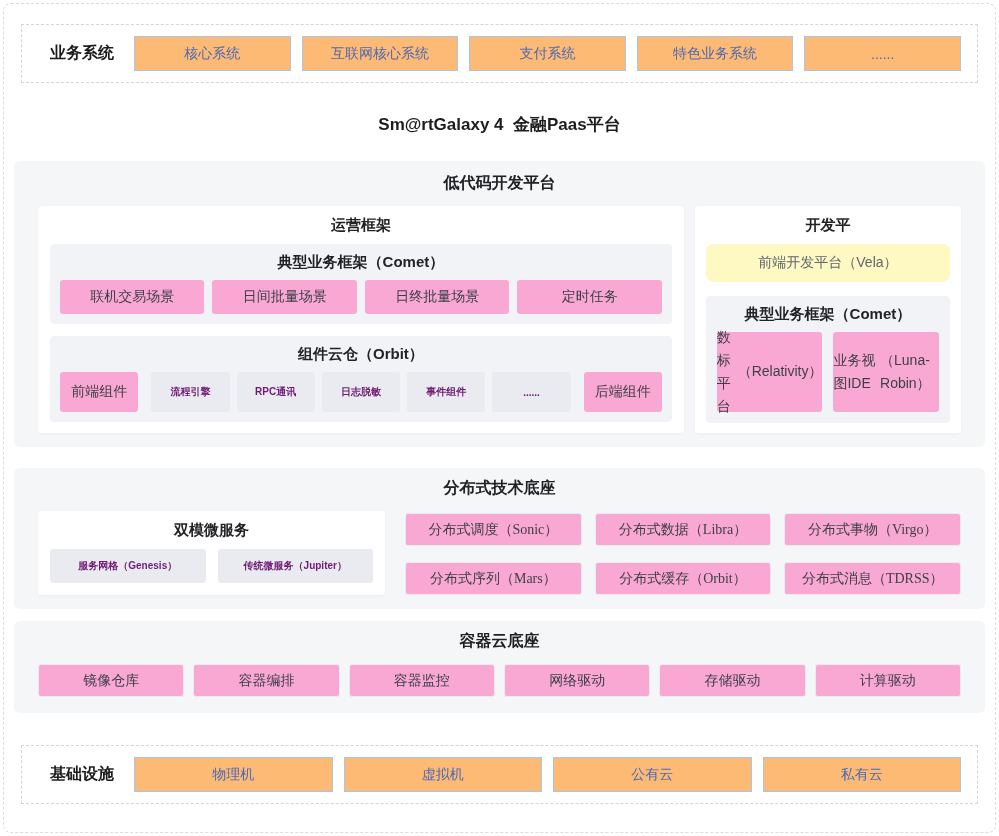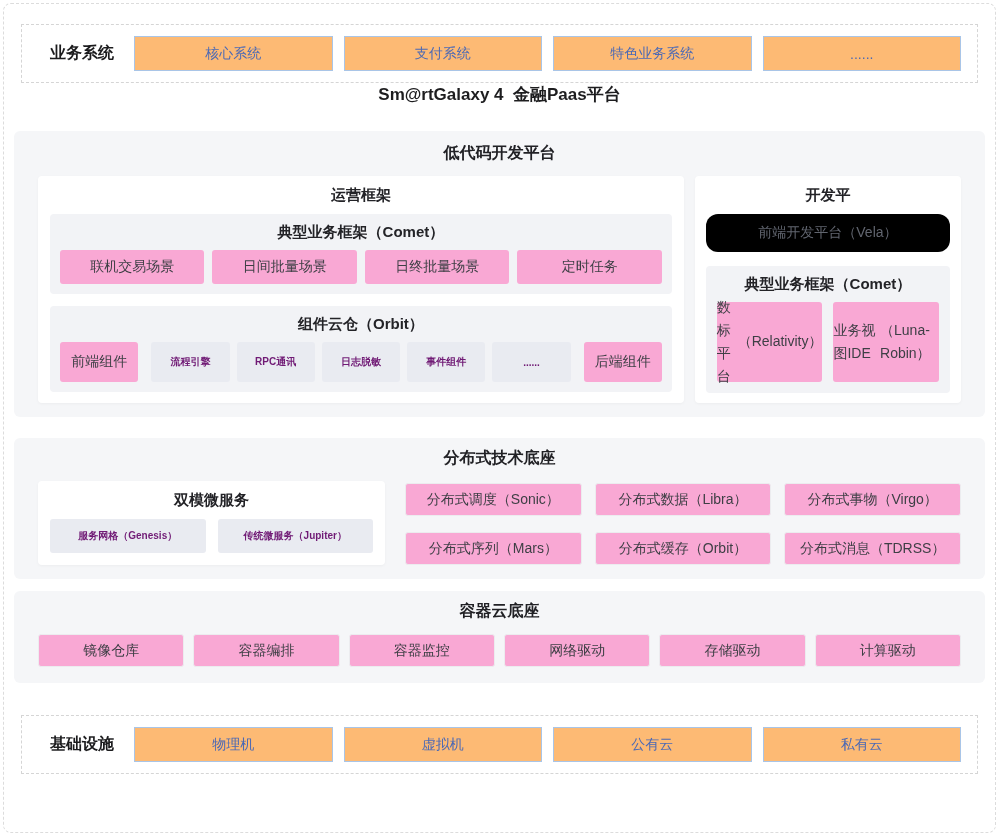--- a/index.html
+++ b/index.html
@@ -8,21 +8,21 @@
   .outer-dash{position:absolute;inset:3px;border:1px dashed #dcdcdc;border-radius:8px;pointer-events:none;}
 
   
   .band{margin:0 21px;height:59px;border:1px dashed #d5d5d5;display:flex;align-items:center;padding:0 16px 0 8px;box-sizing:border-box;background:#fff;}
   .band-top{margin-top:24px;}
   .band-bottom{margin-top:32px;}
   .band-label{width:104px;flex-shrink:0;font-size:16px;font-weight:bold;color:#1b1b1d;text-align:center;}
   .band-items{flex:1;display:flex;gap:11px;}
   .blue-box{flex:1;height:35px;display:flex;align-items:center;justify-content:center;background:#fdba74;border:1px solid #a9c5e7;color:#4b69b5;font-size:14px;box-sizing:border-box;}
 
-  .main-title{text-align:center;font-size:17px;font-weight:bold;color:#1d1d1f;white-space:pre;}
+  .main-title{text-align:center;margin-top:30px;font-size:17px;font-weight:bold;color:#1d1d1f;white-space:pre;}
 
   
   .sect{margin:25px 14px 0;background:#f5f6f8;border-radius:6px;padding:12px 24px 14px;box-sizing:border-box;}
   .sect-title{text-align:center;font-size:16px;font-weight:bold;color:#212125;margin-bottom:12px;}
 
   .card{background:#fff;border-radius:4px;box-shadow:0 1px 3px rgba(0,0,0,0.04);box-sizing:border-box;}
   .card-title{text-align:center;font-size:15px;font-weight:bold;color:#232327;padding:10px 0 9px;}
 
   .lowcode-body{display:flex;gap:11px;}
   .op-card{flex:652;padding:0 12px 10px;}
@@ -35,48 +35,49 @@
   .row4{display:flex;gap:8px;}
   .row4 .white-box{flex:1;height:34px;}
   .white-box{background:#f9a8d4;display:flex;align-items:center;justify-content:center;font-size:14px;color:#3e3f45;border-radius:3px;text-align:left;box-sizing:border-box;}
 
   .solar-row{display:flex;gap:7px;}
   .solar-row > div{flex:1;height:40px;}
   .solar-front{margin-right:6px;}
   .solar-back{margin-left:6px;}
   .lav-box{background:#e9ebf1;display:flex;align-items:center;justify-content:center;font-size:10px;color:#701a75;border-radius:3px;box-sizing:border-box;font-weight:bold;}
 
-  .vela-box{background:#000000;height:38px;display:flex;align-items:center;justify-content:center;color:#61656f;font-size:14px;border-radius:12px;margin-bottom:14px;}
+  .vela-box{background:#fef9c3;height:38px;display:flex;align-items:center;justify-content:center;color:#61656f;font-size:14px;border-radius:7px;margin-bottom:14px;}
   .dev-comet{padding:0 11px 11px;}
   .row2{display:flex;gap:11px;}
   .two-line{flex:1;height:80px;flex-direction:row;line-height:1.65;}
 
   .dist-sect{margin-top:21px;padding:10px 24px 14px;}
   .dist-body{display:flex;gap:20px;align-items:stretch;}
   .dual-card{width:347px;flex-shrink:0;padding:0 12px 10px;}
   .dual-row{display:flex;gap:12px;}
   .dual-row .lav-box{flex:1;height:34px;}
   .dist-grid{flex:1;display:grid;grid-template-columns:repeat(3,1fr);gap:16px 13px;align-content:space-between;padding-top:2px;}
   .bordered{border:1px solid #ececef;}
-  .dist-grid .white-box{height:33px;}
+  .dist-grid .white-box{height:33px;font-family:Liberation Serif, serif;}
 
   .cont-sect{margin-top:12px;padding:10px 24px 16px;}
   .cont-row{display:flex;gap:9px;}
   .cont-row .white-box{flex:1;height:33px;}
 </style>
 </head>
 <body>
 
 <div class="page">
   <div class="outer-dash"></div>
 
   <div class="band band-top">
     <div class="band-label">业务系统</div>
     <div class="band-items">
       <div class="blue-box">核心系统</div>
+      <div class="blue-box">互联网核心系统</div>
       <div class="blue-box">支付系统</div>
       <div class="blue-box">特色业务系统</div>
       <div class="blue-box">......</div>
     </div>
   </div>
 
   <div class="main-title">Sm@rtGalaxy 4  金融Paas平台</div>
 
   <section class="sect">
     <div class="sect-title">低代码开发平台</div>

